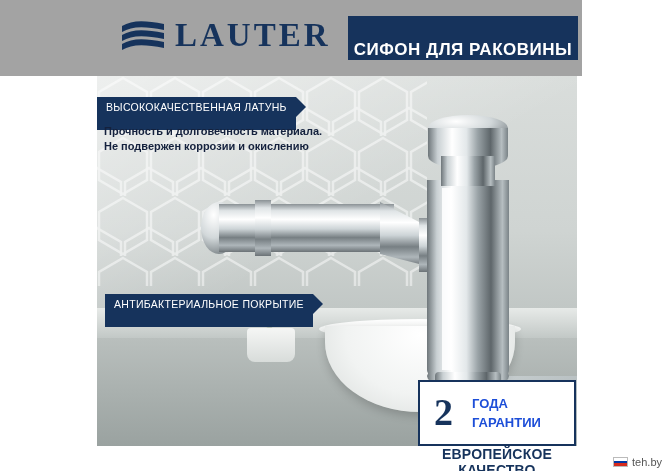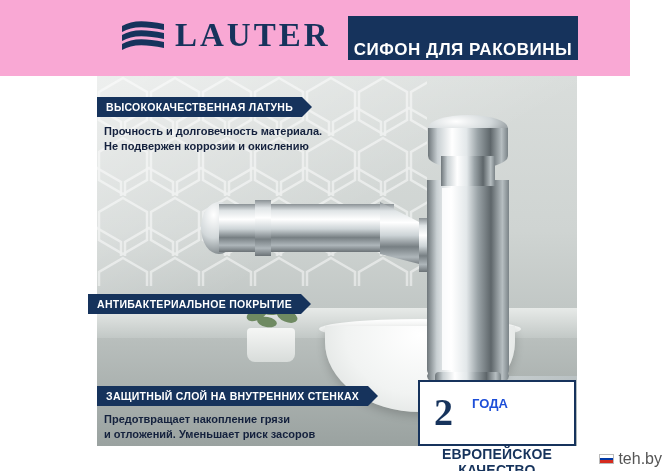--- a/index.html
+++ b/index.html
@@ -15,23 +15,23 @@
     width: 670px;
     height: 471px;
     background: #ffffff;
     overflow: hidden;
   }
 
   
   #header {
     position: absolute;
     left: 0; top: 0;
-    width: 630px;
+    width: 582px;
     height: 76px;
-    background: #f9a8d4;
+    background: #a3a3a3;
   }
   #logo-mark {
     position: absolute;
     left: 120px; top: 20px;
     width: 46px; height: 36px;
   }
   #logo-mark svg { display: block; }
   #logo-text {
     position: absolute;
     left: 175px; top: 17px;
@@ -134,23 +134,23 @@
 
   
   #siphon { position: absolute; left: 0; top: 0; width: 480px; height: 370px; }
 
   
   .callout-head {
     position: absolute;
     background: #16335c;
     color: #ffffff;
     font-size: 10.5px;
-    font-weight: bold;
+    font-weight: normal;
     letter-spacing: 0.3px;
-    height: 20px;
+    height: 33px;
     line-height: 20px;
     padding: 0 9px;
     white-space: nowrap;
   }
   .callout-head::after {
     content: "";
     position: absolute;
     right: -10px; top: 0;
     border-left: 10px solid #16335c;
     border-top: 10px solid transparent;
@@ -161,21 +161,21 @@
     font-size: 11px;
     color: #14213d;
     line-height: 15px;
     white-space: pre-line;
     font-weight: bold;
   }
 
   #callout1-head { left: 97px; top: 97px; }
   #callout1-body { left: 104px; top: 124px; }
 
-  #callout2-head { left: 88px; top: 294px; }
+  #callout2-head { left: 105px; top: 294px; }
   #callout2-body { left: 104px; top: 320px; }
 
   #callout3-head { left: 97px; top: 386px; }
   #callout3-body { left: 104px; top: 412px; }
 
   
   #warranty {
     position: absolute;
     left: 418px; top: 380px;
     width: 158px; height: 66px;
@@ -219,21 +219,21 @@
     align-items: center;
     gap: 4px;
   }
   #wm-flag {
     width: 15px; height: 10px;
     background: linear-gradient(to bottom, #ffffff 0 33%, #0039a6 33% 66%, #d52b1e 66% 100%);
     border: 1px solid #bbb;
     box-sizing: border-box;
   }
   #wm-text {
-    font-size: 16px;
+    font-size: 11px;
     color: #555;
   }
 </style>
 </head>
 <body>
 
 <div id="page">
 
   <div id="header">
     <div id="logo-mark">
@@ -337,28 +337,26 @@
     </svg>
 
   </div>
 
   <div class="callout-head" id="callout1-head">ВЫСОКОКАЧЕСТВЕННАЯ ЛАТУНЬ</div>
   <div class="callout-body" id="callout1-body">Прочность и долговечность материала.
 Не подвержен коррозии и окислению</div>
 
   <div class="callout-head" id="callout2-head">АНТИБАКТЕРИАЛЬНОЕ ПОКРЫТИЕ</div>
 
-  <div class="callout-head" id="callout3-head">ЗАЩИТНЫЙ СЛОЙ НА ВНУТРЕННИХ СТЕНКАХ</div>
-  <div class="callout-body" id="callout3-body">Предотвращает накопление грязи
-и отложений. Уменьшает риск засоров</div>
 
   <div id="warranty">
     <div id="warranty-num">2</div>
     <div id="warranty-lines">
       <div>ГОДА</div>
+      <div>ГАРАНТИИ</div>
     </div>
   </div>
   <div id="warranty-foot">ЕВРОПЕЙСКОЕ КАЧЕСТВО</div>
 
   <div id="watermark">
     <span id="wm-flag"></span>
     <span id="wm-text">teh.by</span>
   </div>
 
 </div>

